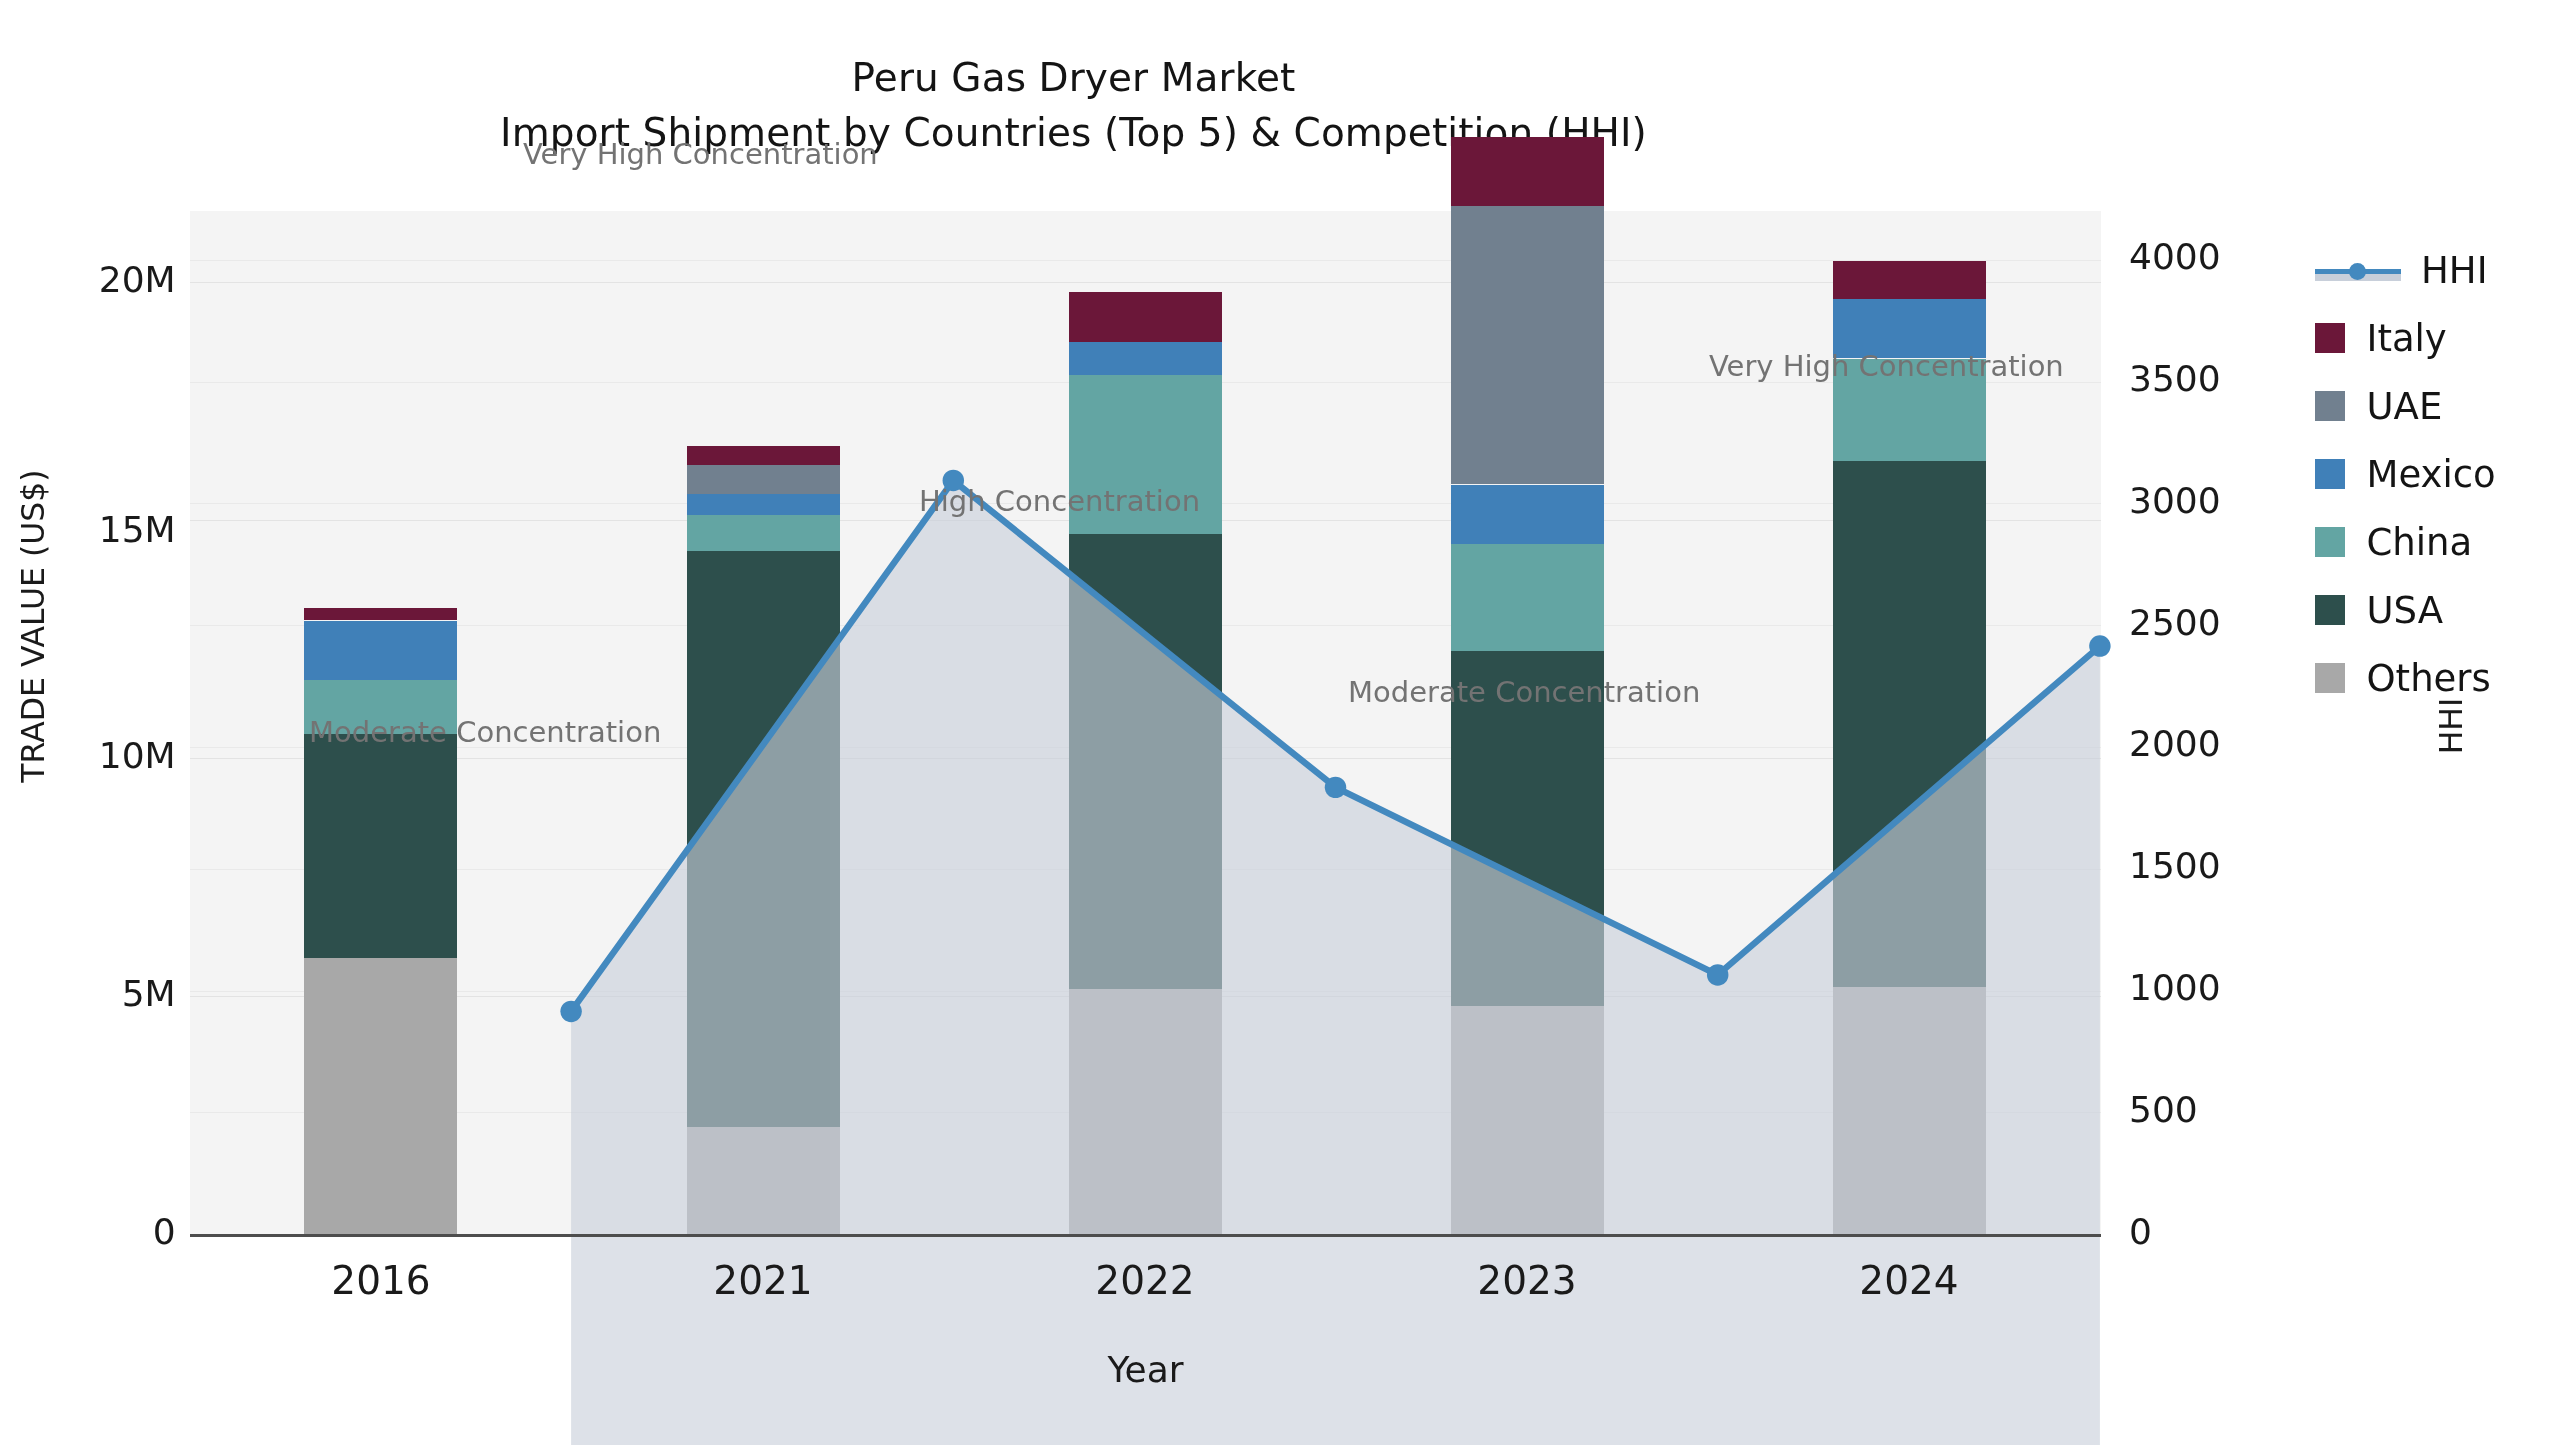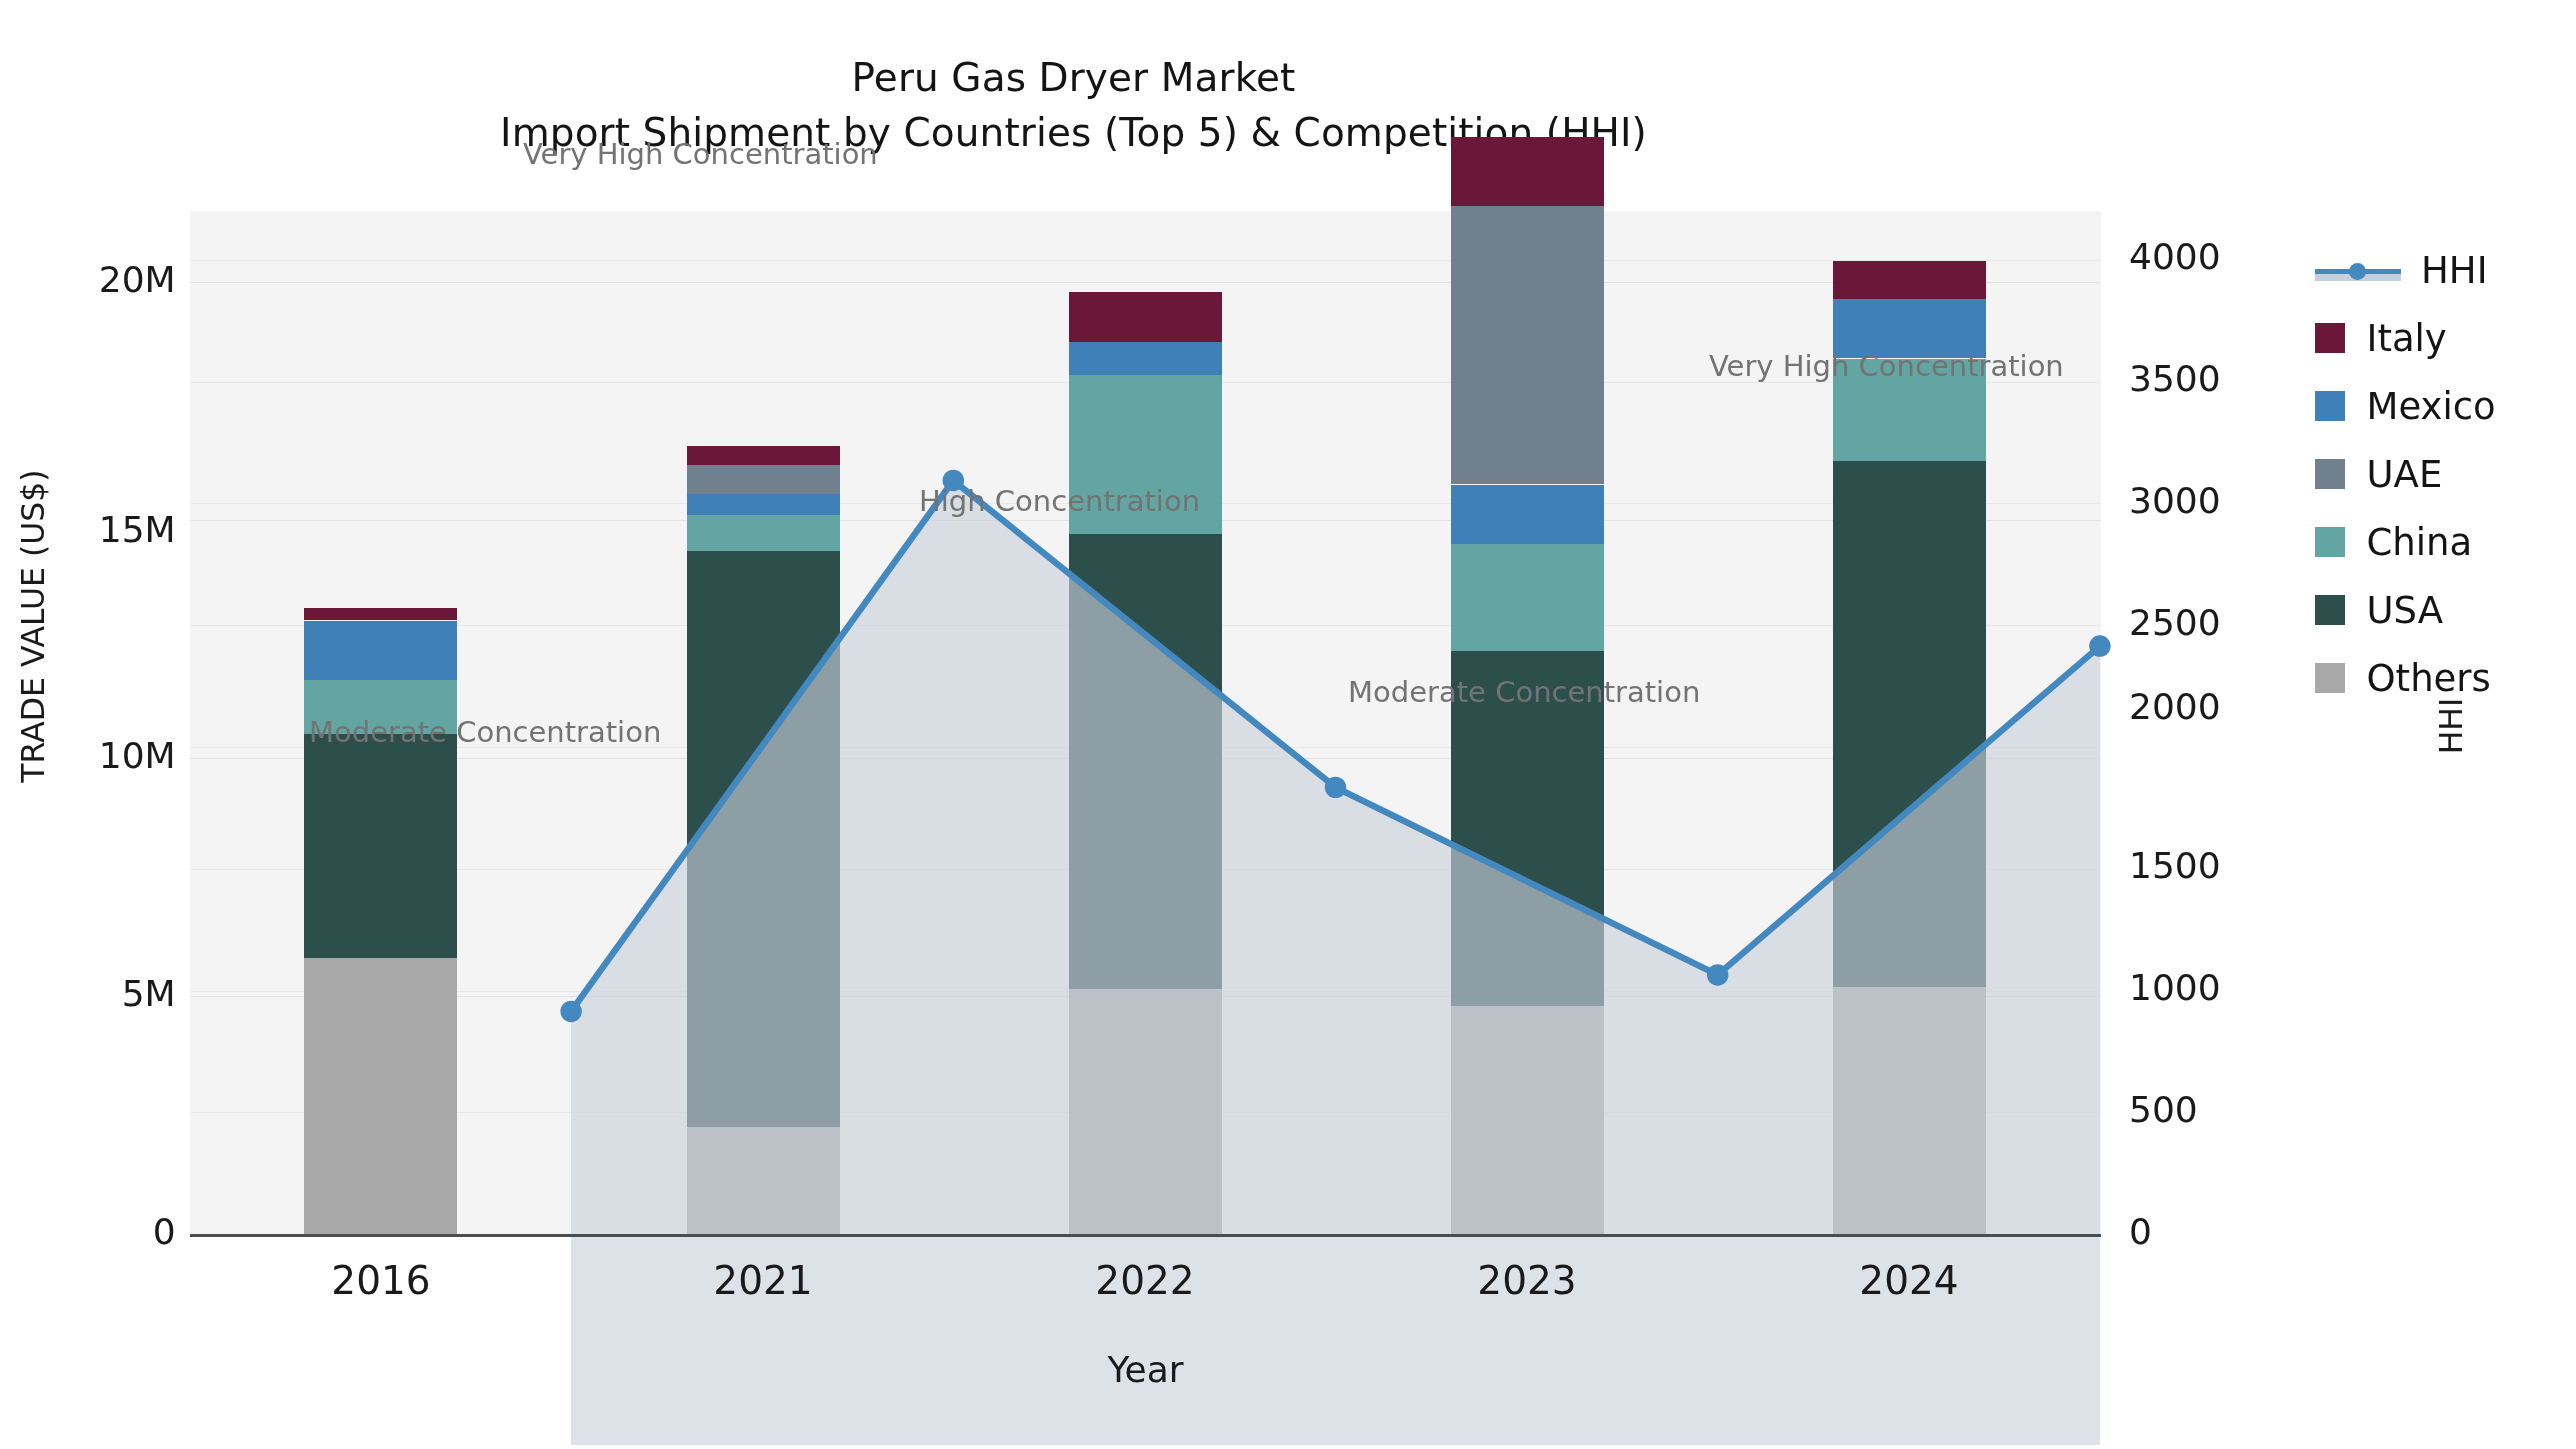--- a/index.html
+++ b/index.html
@@ -133,21 +133,21 @@
       <div class="ytick-l" style="top: 973px;">5M</div>
       <div class="ytick-l" style="top: 735px;">10M</div>
       <div class="ytick-l" style="top: 509px;">15M</div>
       <div class="ytick-l" style="top: 259px;">20M</div>
     </div>
   <div id="ylabels-right">
       <div class="ytick-r" style="top: 1211px;">0</div>
       <div class="ytick-r" style="top: 1089px;">500</div>
       <div class="ytick-r" style="top: 967px;">1000</div>
       <div class="ytick-r" style="top: 845px;">1500</div>
-      <div class="ytick-r" style="top: 686px;">2000</div>
+      <div class="ytick-r" style="top: 723px;">2000</div>
       <div class="ytick-r" style="top: 602px;">2500</div>
       <div class="ytick-r" style="top: 480px;">3000</div>
       <div class="ytick-r" style="top: 358px;">3500</div>
       <div class="ytick-r" style="top: 236px;">4000</div>
     </div>
   <div id="xlabels">
       <div class="xtick" style="left: 238px;">2016</div>
       <div class="xtick" style="left: 620px;">2021</div>
       <div class="xtick" style="left: 1002px;">2022</div>
       <div class="xtick" style="left: 1384px;">2023</div>
@@ -173,28 +173,28 @@
           <div class="ln" style="background: rgb(67, 137, 191);"></div>
           <div class="dot" style="background: rgb(67, 137, 191);"></div>
         </div>
         <span class="legend-label">HHI</span>
       </div>
       <div class="legend-row">
         <div class="legend-swatch" style="background: rgb(107, 23, 57);"></div>
         <span class="legend-label">Italy</span>
       </div>
       <div class="legend-row">
+        <div class="legend-swatch" style="background: rgb(113, 128, 143);"></div>
+        <span class="legend-label">UAE</span>
+      </div>
+      <div class="legend-row">
         <div class="legend-swatch" style="background: rgb(64, 128, 184);"></div>
         <span class="legend-label">Mexico</span>
       </div>
       <div class="legend-row">
-        <div class="legend-swatch" style="background: rgb(113, 128, 143);"></div>
-        <span class="legend-label">UAE</span>
-      </div>
-      <div class="legend-row">
         <div class="legend-swatch" style="background: rgb(99, 165, 163);"></div>
         <span class="legend-label">China</span>
       </div>
       <div class="legend-row">
         <div class="legend-swatch" style="background: rgb(45, 79, 76);"></div>
         <span class="legend-label">USA</span>
       </div>
       <div class="legend-row">
         <div class="legend-swatch" style="background: rgb(168, 168, 168);"></div>
         <span class="legend-label">Others</span>

